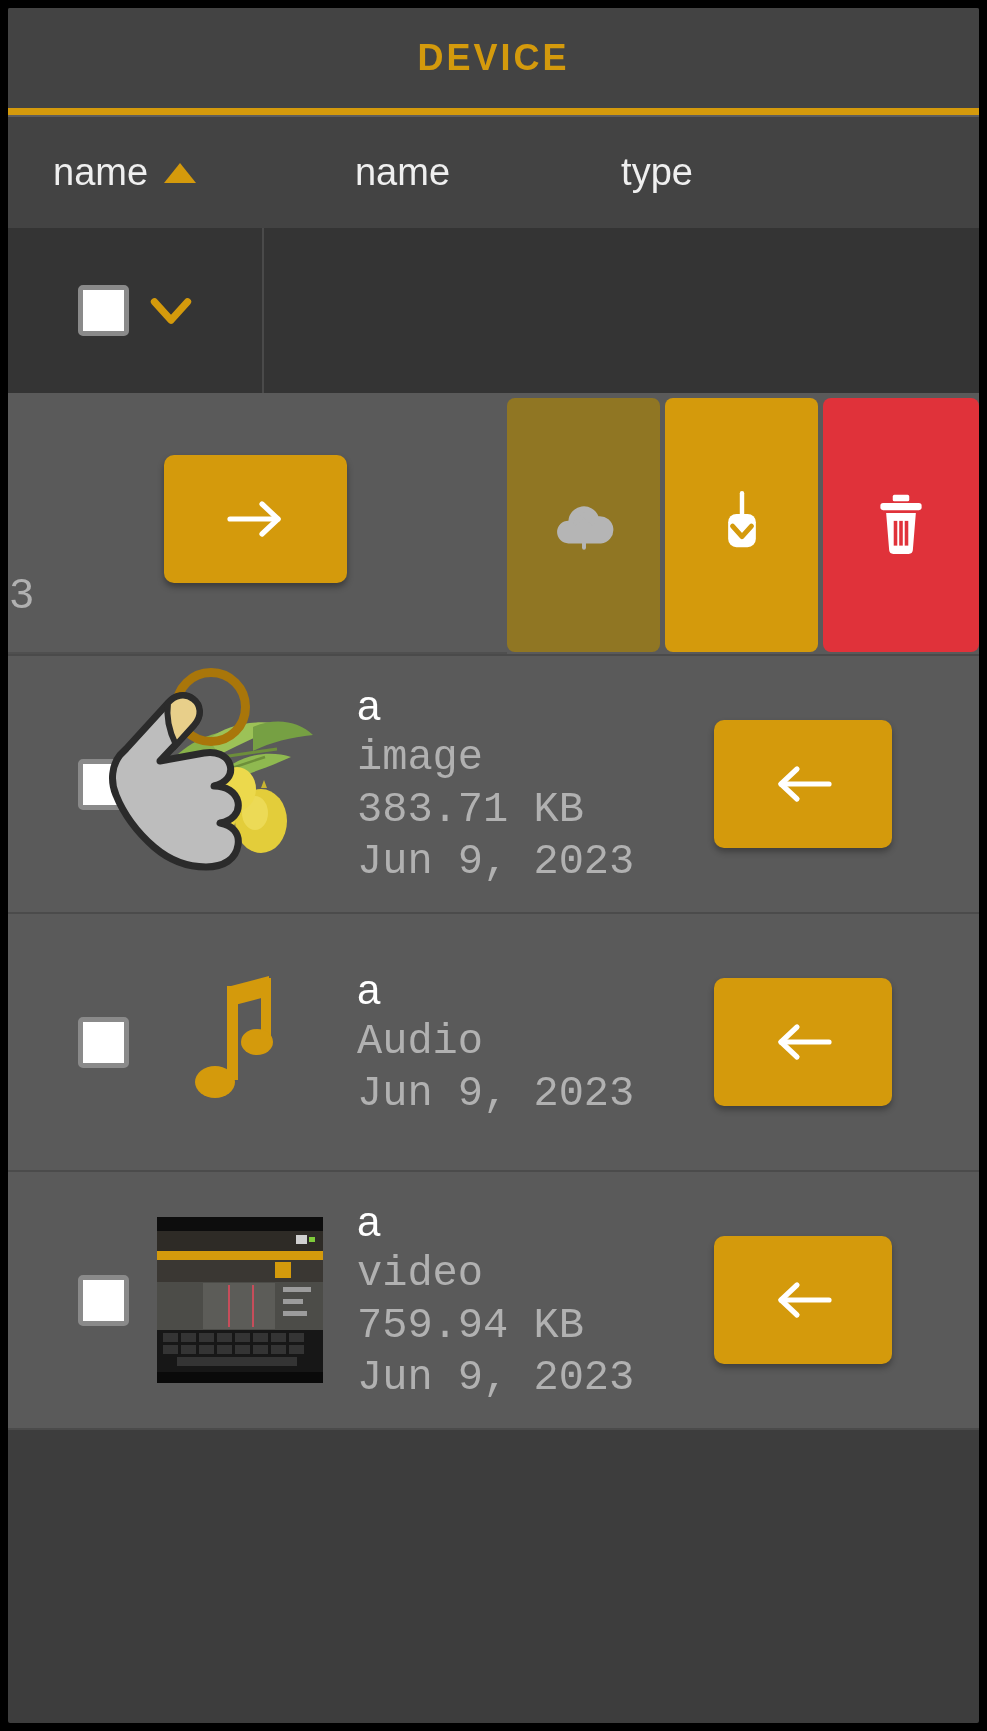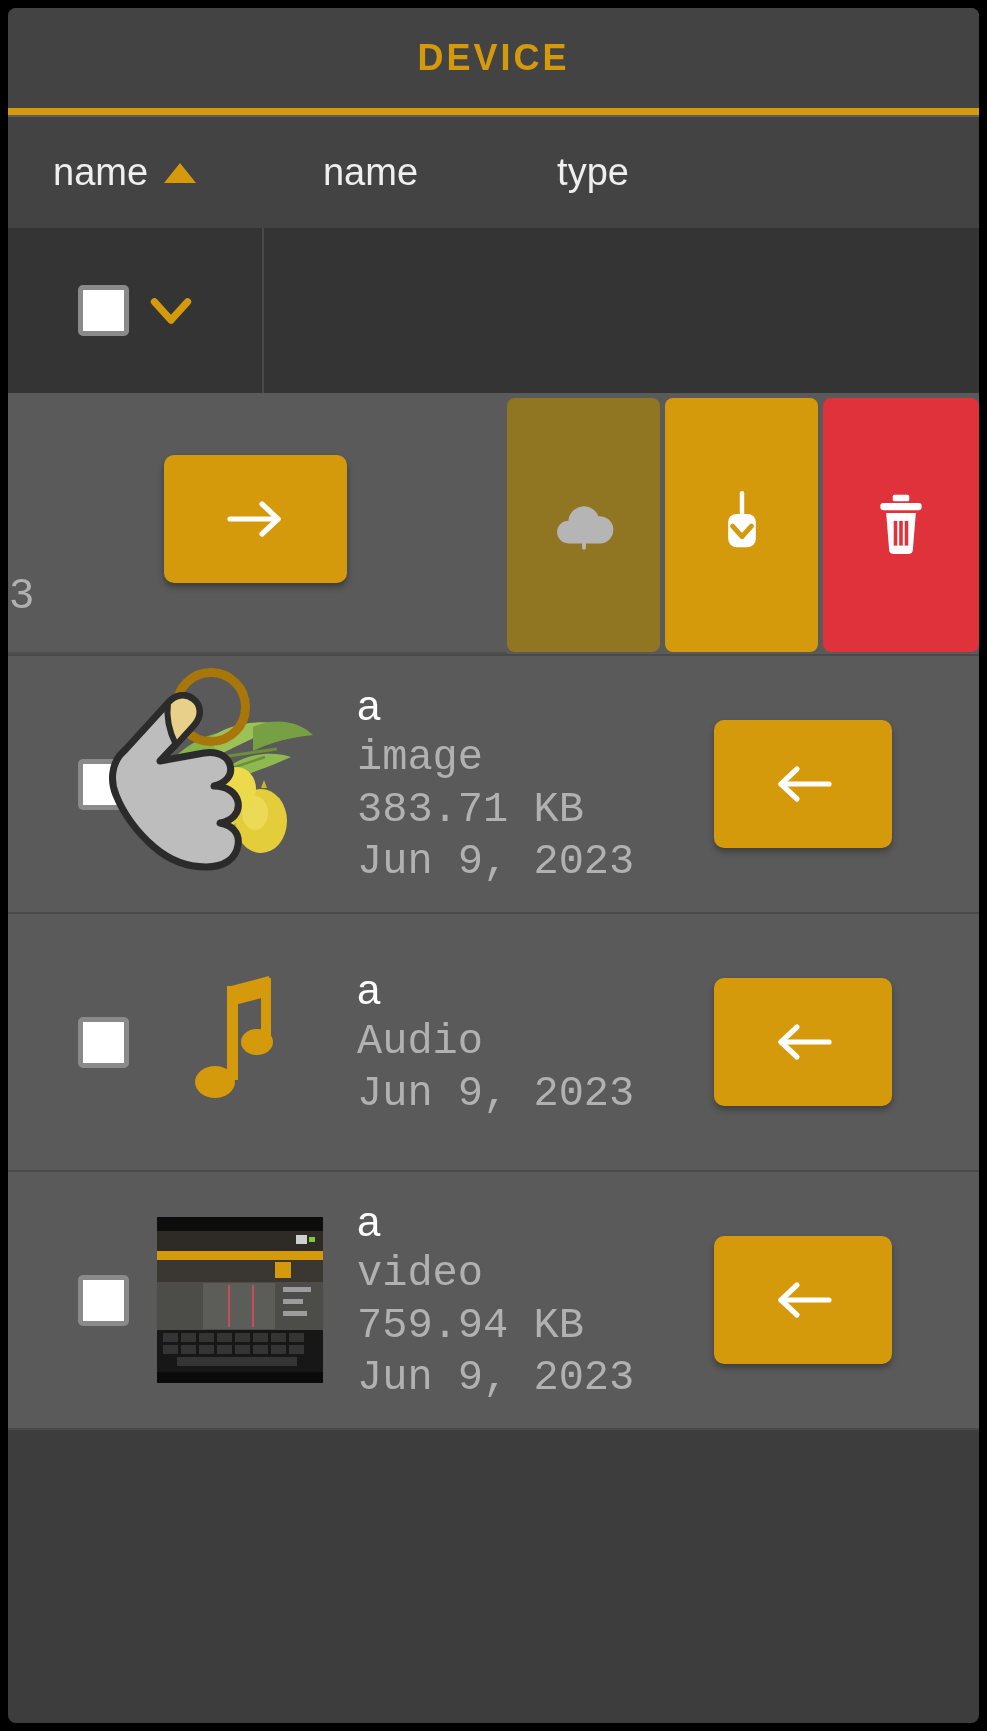--- a/index.html
+++ b/index.html
@@ -20,21 +20,21 @@
     background: #000;
     overflow: hidden;
   }
 
   .screen {
     position: absolute;
     left: 8px; top: 8px;
     width: 971px;
     height: 1715px;
     background: #3d3d3d;
-    border-radius: 8px;
+    border-radius: 2px;
     overflow: hidden;
   }
 
   
   .titlebar {
     position: relative;
     height: 100px;
     background: #434343;
     display: flex;
     align-items: center;
@@ -76,20 +76,21 @@
     font-size: 42px;
   }
 
   
   .sortbar {
     height: 113px;
     background: #434343;
     display: flex;
     align-items: center;
     border-top: 2px solid #5d5d5d;
+    gap: 32px;
   }
   .sort-col {
     color: #efefef;
     font-size: 38px;
     display: flex;
     align-items: center;
     justify-content: center;
   }
   .sort-name  { flex: 0 0 250px; justify-content: flex-start; padding-left: 45px; }
   .sort-date  { flex: 0 0 225px; }

